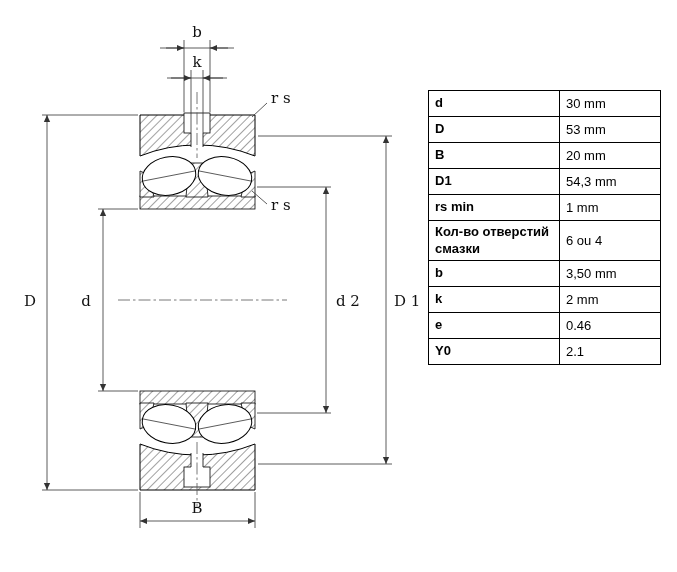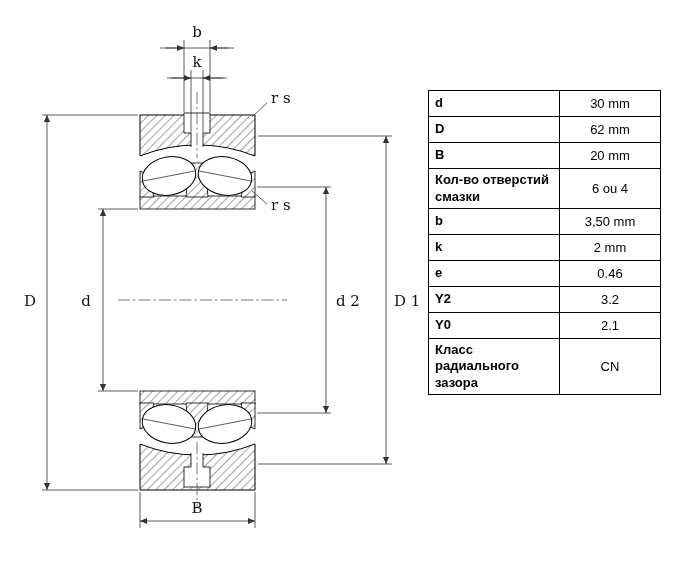--- a/index.html
+++ b/index.html
@@ -12,21 +12,21 @@
     font-family:"DejaVu Serif", serif;
     font-size:15px; fill:#111;
   }
   .spec-table-wrap { position:absolute; left:428px; top:90px; width:233px; }
   table.spec-table {
     border-collapse:collapse; width:100%; table-layout:fixed;
     font-family:"Liberation Sans", sans-serif; font-size:13px; color:#000;
   }
   table.spec-table td { border:1px solid #000; padding:2px 6px; vertical-align:middle; }
   td.param { font-weight:bold; text-align:left; width:118px; line-height:1.25; }
-  td.value { text-align:center; }
+  td.value { }
   tr.h1 { height:26px; }
   tr.h2 { height:40px;padding-left:20px; }
   tr.h3 { height:56px; }
 </style>
 </head>
 <body>
 
 <div class="page">
 
   <svg class="diagram-svg" width="430" height="572" viewBox="0 0 430 572">
@@ -145,51 +145,51 @@
 
   <div class="spec-table-wrap">
     <table class="spec-table">
       <tbody>
         <tr class="h1">
           <td class="param">d</td>
           <td class="value">30 mm</td>
         </tr>
         <tr class="h1">
           <td class="param">D</td>
-          <td class="value">62 mm</td>
+          <td class="value">53 mm</td>
         </tr>
         <tr class="h1">
           <td class="param">B</td>
           <td class="value">20 mm</td>
+        </tr>
+        <tr class="h1">
+          <td class="param">D1</td>
+          <td class="value">54,3 mm</td>
+        </tr>
+        <tr class="h1">
+          <td class="param">rs min</td>
+          <td class="value">1 mm</td>
         </tr>
         <tr class="h2">
           <td class="param">Кол-во отверстий смазки</td>
           <td class="value">6 ou 4</td>
         </tr>
         <tr class="h1">
           <td class="param">b</td>
           <td class="value">3,50 mm</td>
         </tr>
         <tr class="h1">
           <td class="param">k</td>
           <td class="value">2 mm</td>
         </tr>
         <tr class="h1">
           <td class="param">e</td>
           <td class="value">0.46</td>
         </tr>
         <tr class="h1">
-          <td class="param">Y2</td>
-          <td class="value">3.2</td>
-        </tr>
-        <tr class="h1">
           <td class="param">Y0</td>
           <td class="value">2.1</td>
-        </tr>
-        <tr class="h3">
-          <td class="param">Класс радиального зазора</td>
-          <td class="value">CN</td>
         </tr>
       </tbody>
     </table>
   </div>
 
 </div>
 
 </body></html>

